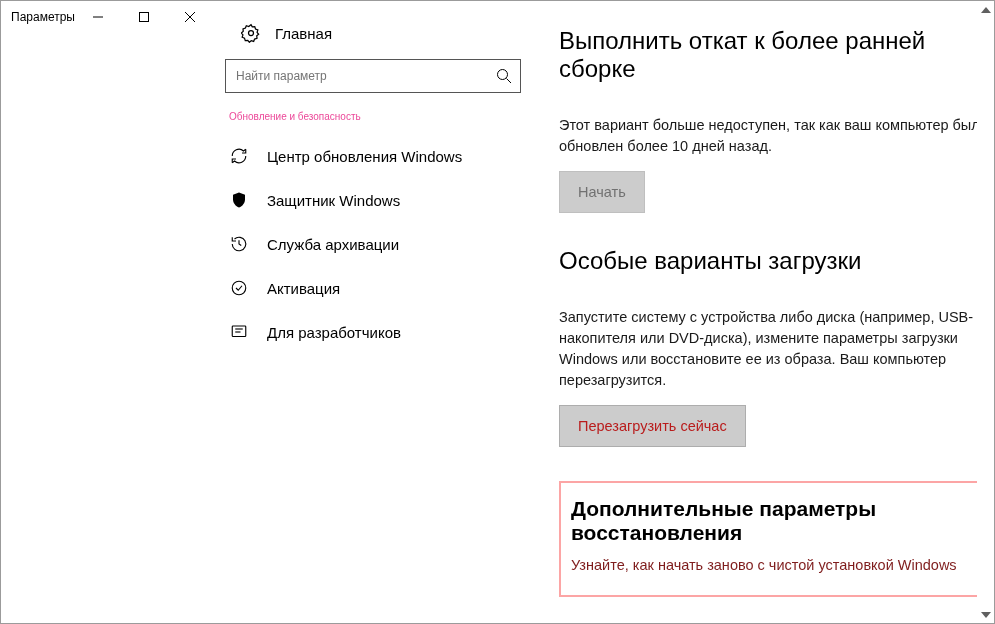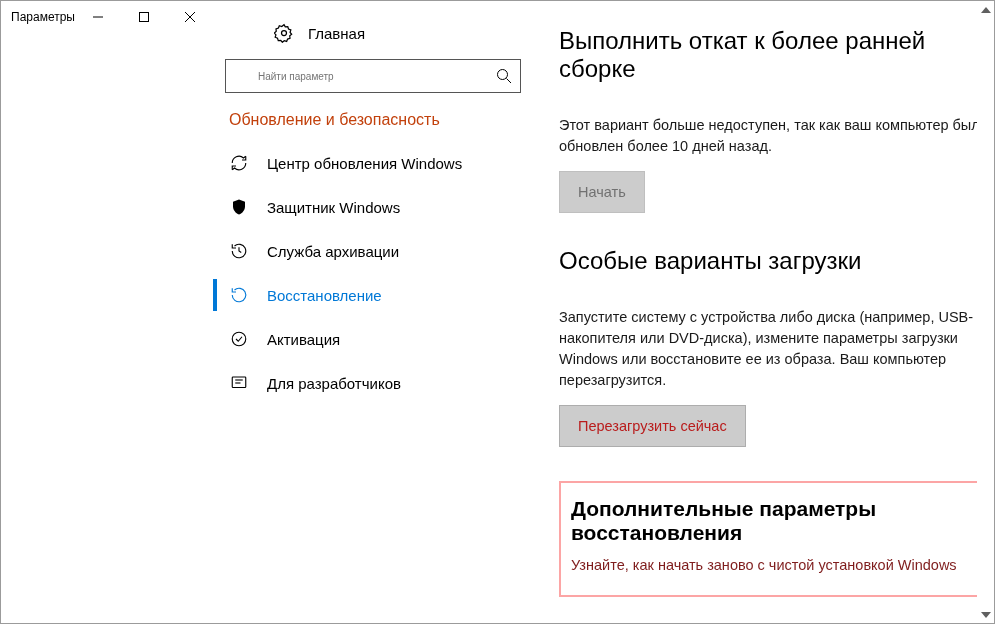--- a/index.html
+++ b/index.html
@@ -5,26 +5,26 @@
   * { box-sizing: border-box; margin: 0; padding: 0; }
   html, body { width: 995px; height: 624px; font-family: "Segoe UI", Tahoma, sans-serif; font-size: 14px; color: #000; background: #fff; overflow: hidden; }
   .window { width: 995px; height: 624px; border: 1px solid #9b9b9b; display: flex; flex-direction: row; background: #fff; }
   .titlebar { height: 32px; display: flex; align-items: center; padding-left: 10px; }
   .titlebar .title { font-size: 12px; color: #000; }
   .titlebar .spacer { flex: 1; }
   .titlebar .winbtn { width: 46px; height: 32px; display: flex; align-items: center; justify-content: center; }
   .titlebar .winbtn svg { stroke: #000; }
   .content { display: flex; flex: 1; overflow: hidden; position: relative; }
   .sidebar { width: 320px; padding: 22px 0 0 0; }
-  .home-row { display: flex; align-items: center; padding: 0 16px 16px 28px; gap: 14px; margin-left: 33px; }
+  .home-row { display: flex; align-items: center; padding: 0 16px 16px 28px; gap: 14px; }
   .home-row span.lbl { font-size: 15px; }
   .searchbox { margin: 0 12px 18px 12px; border: 1px solid #555; height: 34px; display: flex; align-items: center; padding: 0 6px 0 10px; }
-  .searchbox input { flex: 1; border: none; outline: none; font-size: 10px; background: transparent; margin-left: 22px; }
+  .searchbox input { flex: 1; border: none; outline: none; font-size: 12px; background: transparent; }
   .searchbox .magnifier { width: 20px; height: 20px; display:flex; align-items:center; justify-content:center;}
-  .group-header { padding: 0 16px 12px 16px; font-size: 16px; color: #c2410c; }
+  .group-header { padding: 0 16px 12px 16px; font-size: 10px; color: #ec4899; }
   .nav-item { display: flex; align-items: center; height: 44px; padding-left: 16px; gap: 18px; position:relative; }
   .nav-item .icon { width: 20px; height: 20px; display:flex; align-items:center; justify-content:center; flex-shrink:0;}
   .nav-item .lbl { font-size: 15px; }
   .nav-item.active { color: #0078d7; }
   .nav-item.active::before { content:""; position:absolute; left:0; top:6px; bottom:6px; width:4px; background:#0078d7; }
   .main { flex: 1; padding: 26px 0 0 26px; overflow-y:auto;}
   .section { margin-bottom: 34px; max-width: 560px;}
   .section h2 { font-weight: 400; font-size: 24px; margin-bottom: 16px; }
   .section p { font-size: 14.5px; color:#1a1a1a; line-height:1.45; margin-bottom: 14px; margin-top: 32px; }
   .btn { display:inline-block; border:1px solid #adadad; background:#ccc; padding: 12px 18px; font-size:14.5px; cursor:pointer; }
@@ -111,29 +111,20 @@
         <span class="icon">
           <svg width="18" height="18" viewBox="0 0 24 24" fill="none" stroke="#000" stroke-width="1.5">
               <path d="M3 12a9 9 0 1 0 3-6.7"></path>
               <polyline points="3 3 3 8 8 8"></polyline>
               <polyline points="12 7 12 12 15 14"></polyline>
             </svg>
         </span>
         <span class="lbl">Служба архивации</span>
       </div>
 
-      <div class="nav-item active">
-        <span class="icon">
-          <svg width="18" height="18" viewBox="0 0 24 24" fill="none" stroke="#0078d7" stroke-width="1.5">
-              <path d="M3 12a9 9 0 1 0 3-6.7"></path>
-              <polyline points="3 3 3 8 8 8"></polyline>
-            </svg>
-        </span>
-        <span class="lbl">Восстановление</span>
-      </div>
 
       <div class="nav-item">
         <span class="icon">
           <svg width="18" height="18" viewBox="0 0 24 24" fill="none" stroke="#000" stroke-width="1.5">
               <circle cx="12" cy="12" r="9"></circle>
               <polyline points="8 12 11 15 16 9"></polyline>
             </svg>
         </span>
         <span class="lbl">Активация</span>
       </div>

